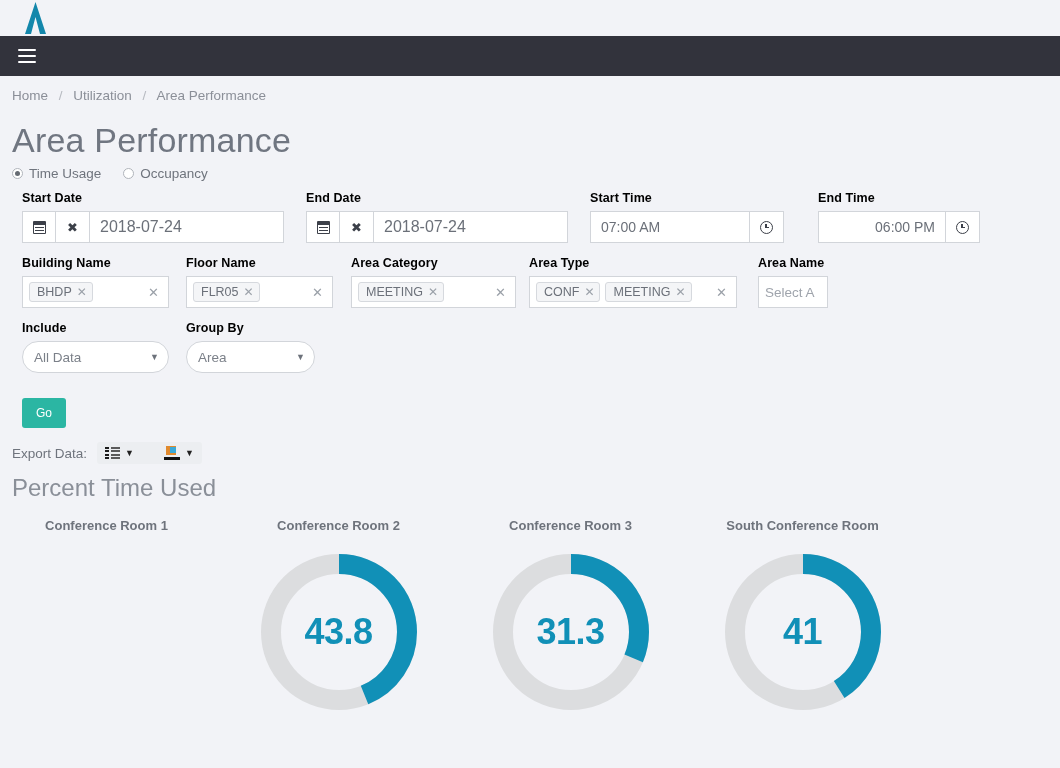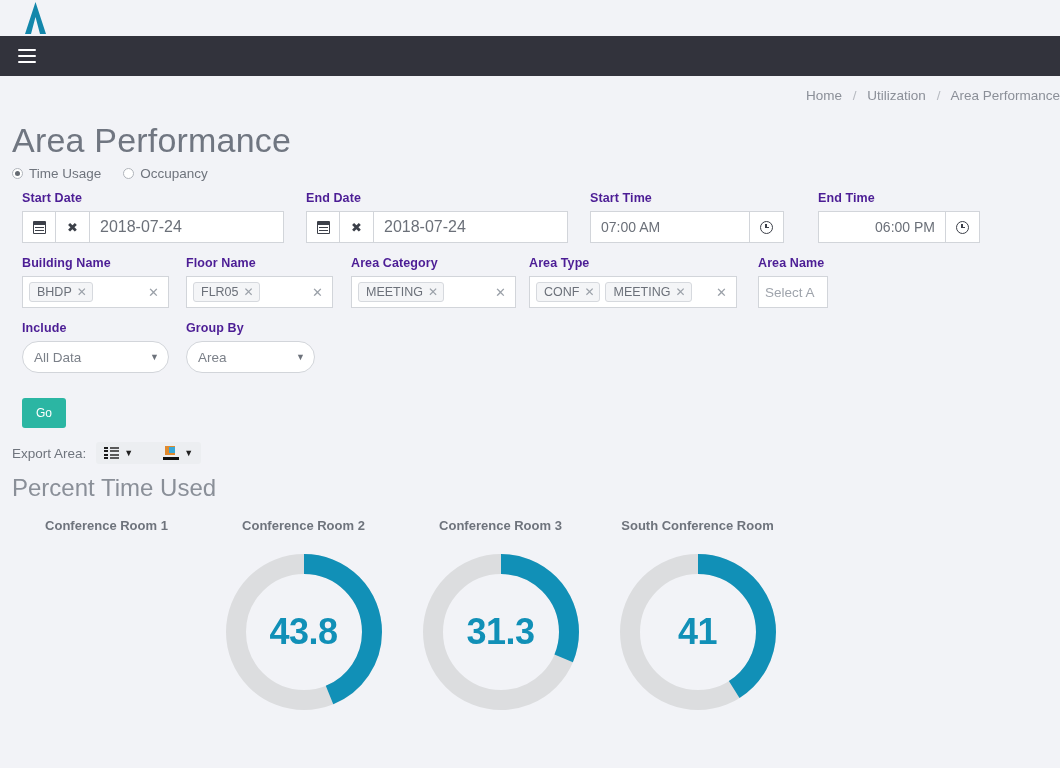--- a/index.html
+++ b/index.html
@@ -34,21 +34,20 @@
     display:flex; flex-direction:column; justify-content:space-between;
     cursor:pointer;
   }
   .hamburger span { display:block; height:2px; background:#ffffff; border-radius:1px; }
 
   
   .breadcrumb {
     padding:12px 0 4px 12px;
     font-size:13.5px;
     color:#8b8f98;
-    text-align:right;
   }
   .breadcrumb a { color:#8b8f98; text-decoration:none; }
   .breadcrumb .sep { margin:0 7px; color:#b6b9c0; }
   .breadcrumb .current { color:#8b8f98; }
 
   
   .page-title {
     font-size:34px;
     font-weight:400;
     color:#707681;
@@ -69,21 +68,21 @@
     width:5px; height:5px; border-radius:50%; background:#666b73;
   }
 
   
   .form-area { padding-left:22px; }
   .field-row { display:flex; margin-bottom:13px; }
   .field { display:flex; flex-direction:column; }
   .field-label {
     font-size:12.5px;
     font-weight:bold;
-    color:#4c1d95;
+    color:#000000;
     margin-bottom:6px;
     letter-spacing:0.1px;
   }
 
   
   .input-group { display:flex; height:32px; }
   .ig-btn {
     width:34px; border:1px solid #d2d5da; background:#fff;
     display:flex; align-items:center; justify-content:center;
     color:#3c4049; font-size:13px; cursor:pointer;
@@ -183,21 +182,21 @@
   .ei-img .bar { position:absolute; left:0; bottom:0; width:16px; height:3px; background:#111; }
   .caret-sm { font-size:9px; color:#222; }
 
   
   .chart-title {
     font-size:24px; font-weight:400; color:#8a8f98;
     margin:10px 0 0 12px;
   }
 
   
-  .donut-row { display:flex; margin-top:16px; padding-left:8px; }
+  .donut-row { display:flex; margin-top:16px; padding-left:8px;gap:35px; }
   .donut-cell { width:197px; display:flex; flex-direction:column; align-items:center; }
   .donut-name {
     font-size:13px; font-weight:bold; color:#6e737c;
     margin-bottom:14px; white-space:nowrap;
   }
   .donut-wrap { position:relative; width:170px; height:170px; }
   .donut-val {
     position:absolute; inset:0;
     display:flex; align-items:center; justify-content:center;
     font-size:36px; font-weight:bold; color:#1190b7;
@@ -371,21 +370,21 @@
       </div>
     </div>
   </div>
 </div>
 
 
 <button class="go-btn">Go</button>
 
 
 <div class="export-row">
-  <span class="export-label">Export Area:</span>
+  <span class="export-label">Export Data:</span>
   <div class="export-group">
     <div class="export-btn">
       <span class="ei-list">
         <i style="top:0"></i>
           <b style="top:0"></b>
         <i style="top:3.5px"></i>
           <b style="top:3.5px"></b>
         <i style="top:7px"></i>
           <b style="top:7px"></b>
         <i style="top:10.5px"></i>

